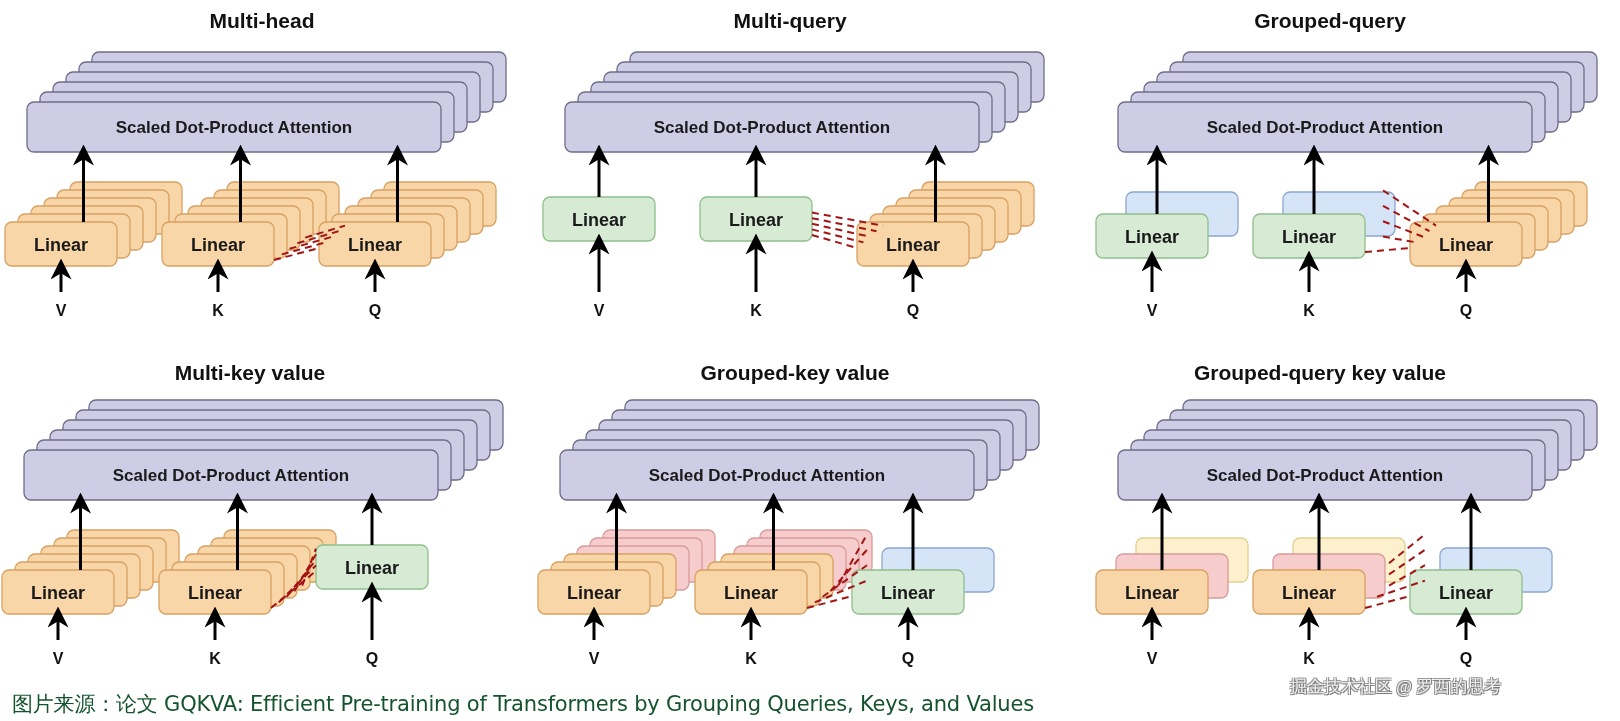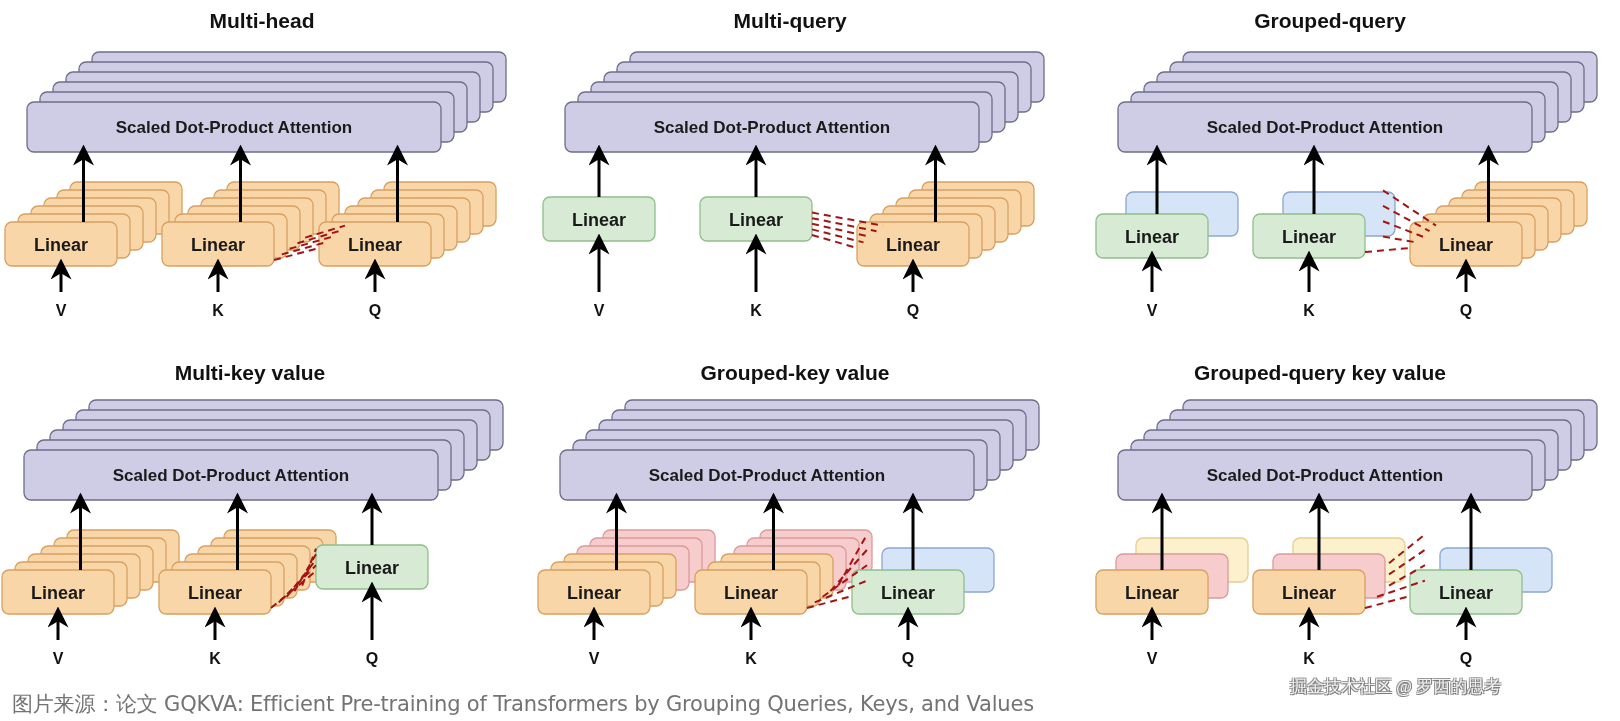--- a/index.html
+++ b/index.html
@@ -2,21 +2,21 @@
 <html><head>
 <meta charset="utf-8">
 <style>
   html,body{margin:0;padding:0;background:#ffffff;}
   body{width:1620px;height:721px;position:relative;overflow:hidden;font-family:"Liberation Sans",sans-serif;}
   #canvas{position:absolute;left:0;top:0;width:1620px;height:721px;}
   .panel-title{font-family:"Liberation Sans",sans-serif;font-weight:bold;font-size:21px;fill:#111;}
   .sdpa-text{font-family:"Liberation Sans",sans-serif;font-weight:bold;font-size:17px;fill:#1a1a1a;}
   .lin-text{font-family:"Liberation Sans",sans-serif;font-weight:bold;font-size:18px;fill:#1a1a1a;}
   .io-text{font-family:"Liberation Sans",sans-serif;font-weight:bold;font-size:16px;fill:#111;}
-  #caption{position:absolute;left:12px;top:690px;font-family:"DejaVu Sans",sans-serif;font-size:21px;color:#737373;white-space:nowrap;letter-spacing:-0.2px;}
+  #caption{position:absolute;left:12px;top:690px;font-family:"DejaVu Sans",sans-serif;font-size:21px;color:#14532d;white-space:nowrap;letter-spacing:-0.2px;}
   #watermark{position:absolute;left:1290px;top:675px;font-family:Liberation Serif, serif;font-size:17px;color:#f2f2f2;white-space:nowrap;
     text-shadow:1px 1px 0 #7a7a7a,-1px -1px 0 #9a9a9a,1px -1px 0 #8a8a8a,-1px 1px 0 #8a8a8a;}
 </style>
 </head>
 <body>
 
 <svg id="canvas" xmlns="http://www.w3.org/2000/svg" width="1620" height="721" viewBox="0 0 1620 721">
   <defs>
     <marker id="arrowhead" viewBox="0 0 10 10" refX="5" refY="5" markerWidth="7" markerHeight="7" orient="auto-start-reverse">
       <path d="M0,0 L10,5 L0,10 L3,5 z" fill="#000"></path>

